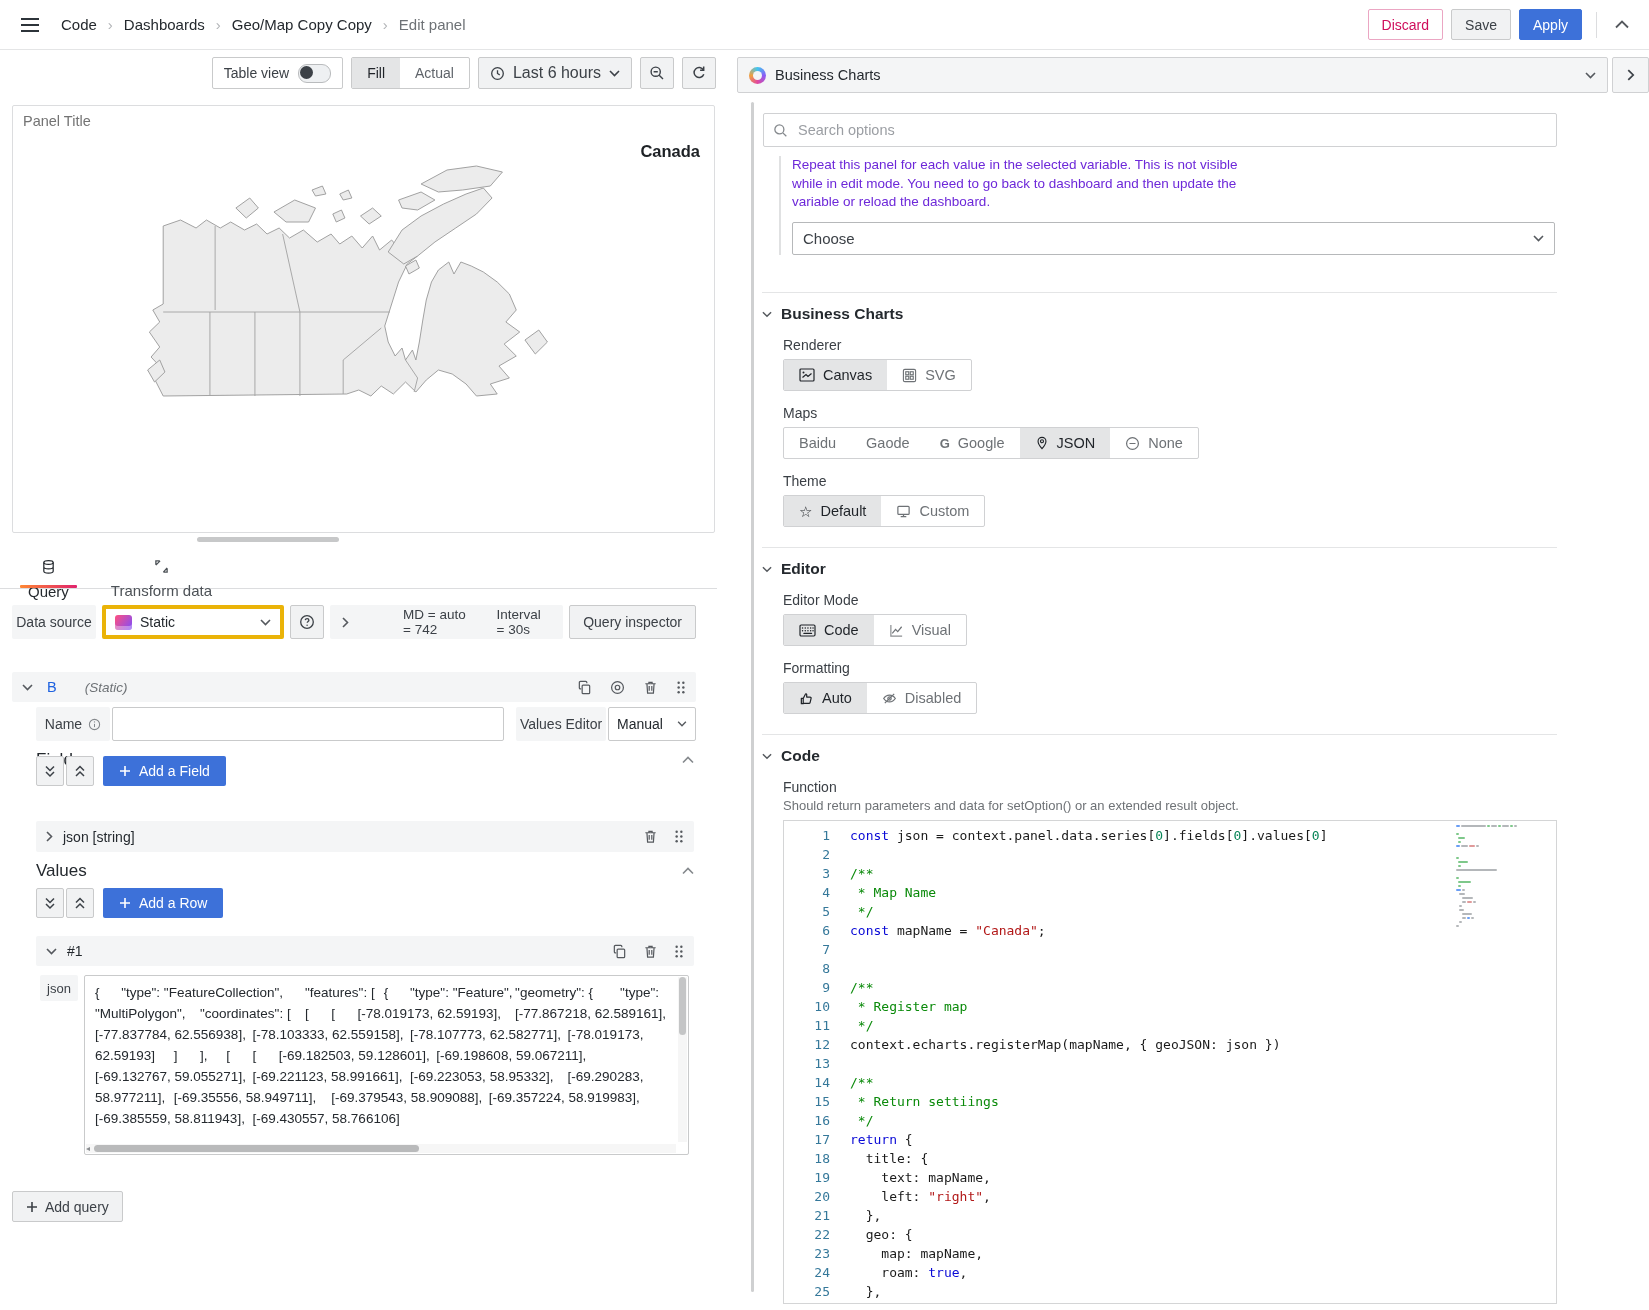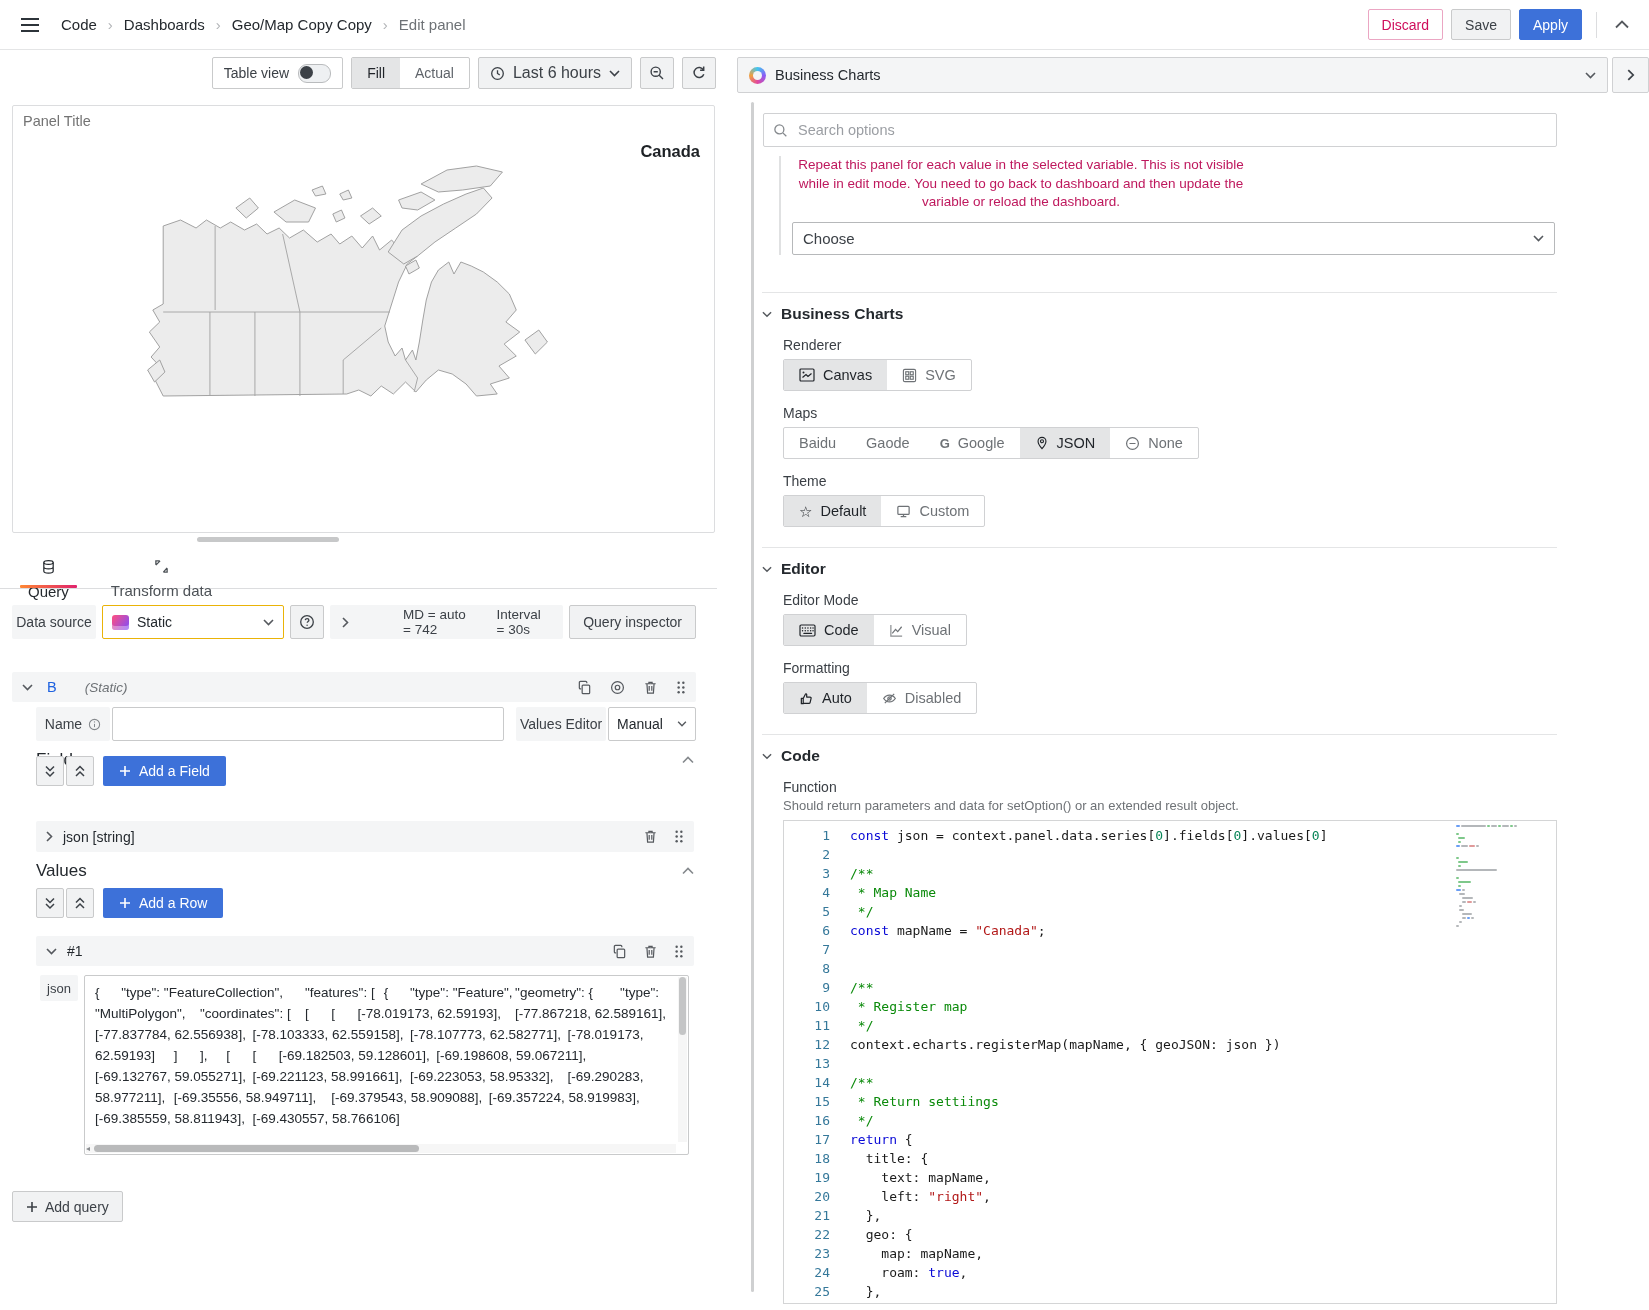--- a/index.html
+++ b/index.html
@@ -49,21 +49,21 @@
   .tab.inactive{color:#4d5257;}
   .tab.active::after{content:'';position:absolute;left:0;right:0;bottom:0;height:3px;border-radius:1px;
         background:linear-gradient(90deg,#ff8833,#e0226d);}
   .badge{background:#dfe0e2;border-radius:11px;height:21px;min-width:21px;padding:0 5px;display:inline-flex;align-items:center;justify-content:center;
          font-size:13px;font-weight:400;color:#3c4147;box-sizing:border-box;}
   
   .ds-row{position:absolute;top:555px;left:12px;right:21px;height:34px;display:flex;gap:6px;}
   .lbl-box{background:#f4f5f6;border-radius:2px;display:flex;align-items:center;justify-content:center;gap:6px;
            font-size:14px;color:#3c4147;box-sizing:border-box;}
   .ds-label{width:84px;}
-  .ds-select{width:182px;border:1px solid #eab308;border-radius:2px;background:#fff;display:flex;align-items:center;gap:8px;padding:0 9px;box-sizing:border-box;cursor:pointer;}
+  .ds-select{width:182px;border:4px solid #eab308;border-radius:2px;background:#fff;display:flex;align-items:center;gap:8px;padding:0 9px;box-sizing:border-box;cursor:pointer;}
   .ds-select .grow{flex:1;font-size:14px;}
   .static-ic{width:17px;height:15px;border-radius:3px;background:linear-gradient(125deg,#f44f8a 10%,#8a4ef0 90%);
              box-shadow:inset 0 -4px 0 rgba(255,255,255,.35);}
   .help-btn{width:34px;border:1px solid #c9cacb;background:#f1f2f3;border-radius:2px;display:flex;align-items:center;justify-content:center;color:#3c4147;cursor:pointer;box-sizing:border-box;}
   .ds-strip{flex:1;background:#f4f5f6;border-radius:2px;display:flex;align-items:center;padding:0 12px;box-sizing:border-box;
             font-size:13.5px;color:#3c4147;}
   .ds-strip .stats{margin-left:54px;}
   .ds-strip .interval{margin-left:26px;}
   .qi-btn{height:34px;}
   
@@ -108,21 +108,21 @@
   .rp-header .grow{flex:1;font-size:14.5px;font-weight:500;color:#24292e;}
   .logo{width:17px;height:17px;border-radius:50%;background:conic-gradient(#41c6f0,#8a5cf6,#e0489f,#f0a03f,#41c6f0);position:relative;}
   .logo::after{content:'';position:absolute;left:4px;top:4px;width:9px;height:9px;border-radius:50%;background:#f4f5f6;}
   .rp-next{position:absolute;top:7px;left:875px;width:37px;height:36px;border:1px solid #d0d1d3;border-radius:2px;background:#f4f5f6;
            display:flex;align-items:center;justify-content:center;color:#3c4147;cursor:pointer;box-sizing:border-box;}
   .rp-search{position:absolute;top:63px;left:26px;width:794px;height:34px;border:1px solid #d0d1d3;border-radius:2px;background:#fff;
              box-sizing:border-box;display:flex;align-items:center;gap:8px;padding:0 9px;color:#85898d;}
   .rp-search input{border:none;outline:none;flex:1;font-size:14.5px;font-family:"Liberation Sans",sans-serif;color:#24292e;background:transparent;}
   .rp-search input::placeholder{color:#9b9fa3;color:#9b9ea3;}
   .repeat-block{position:absolute;top:106px;left:42px;width:775px;border-left:2px solid #e0e1e2;padding-left:11px;}
-  .repeat-text{font-size:13.5px;line-height:1.38;color:#be185d;max-width:458px;text-align:center;}
+  .repeat-text{font-size:13.5px;line-height:1.38;color:#6d28d9;max-width:458px;}
   .choose{margin-top:10px;width:763px;height:33px;border:1px solid #b6b8ba;border-radius:2px;background:#fff;box-sizing:border-box;
           display:flex;align-items:center;padding:0 10px;font-size:15px;color:#3c4147;cursor:pointer;}
   .choose .grow{flex:1;}
   .rp-content{position:absolute;top:242px;left:25px;width:795px;}
   .hr{border-top:1px solid #e4e5e6;margin-top:20px;}
   .hr.first{margin-top:0;}
   .sec-h3{margin:12px 0 0;display:flex;align-items:center;gap:9px;font-size:15.5px;font-weight:600;color:#24292e;cursor:pointer;}
   .sec-h3 .i{color:#55595e;}
   .opt-label{margin:14px 0 6px 21px;font-size:14px;font-weight:500;color:#3a3f45;}
   .radio-group{margin-left:21px;display:inline-flex;border:1px solid #d0d1d3;border-radius:2px;height:32px;background:#fff;box-sizing:border-box;overflow:hidden;}

